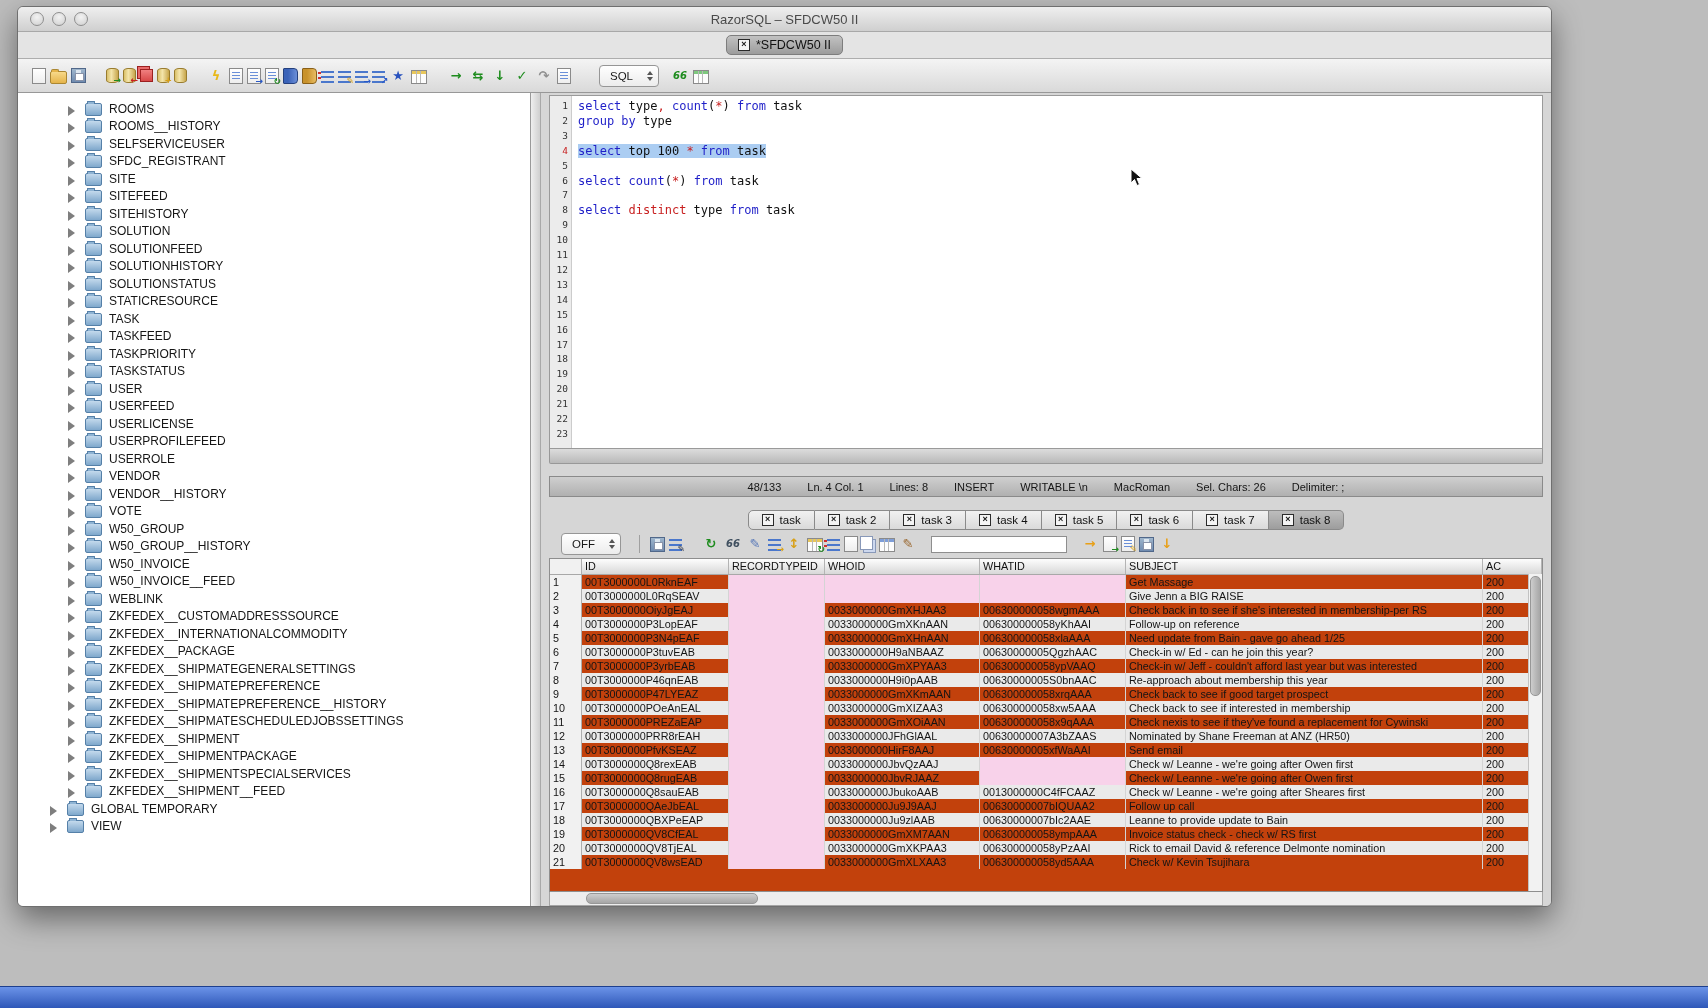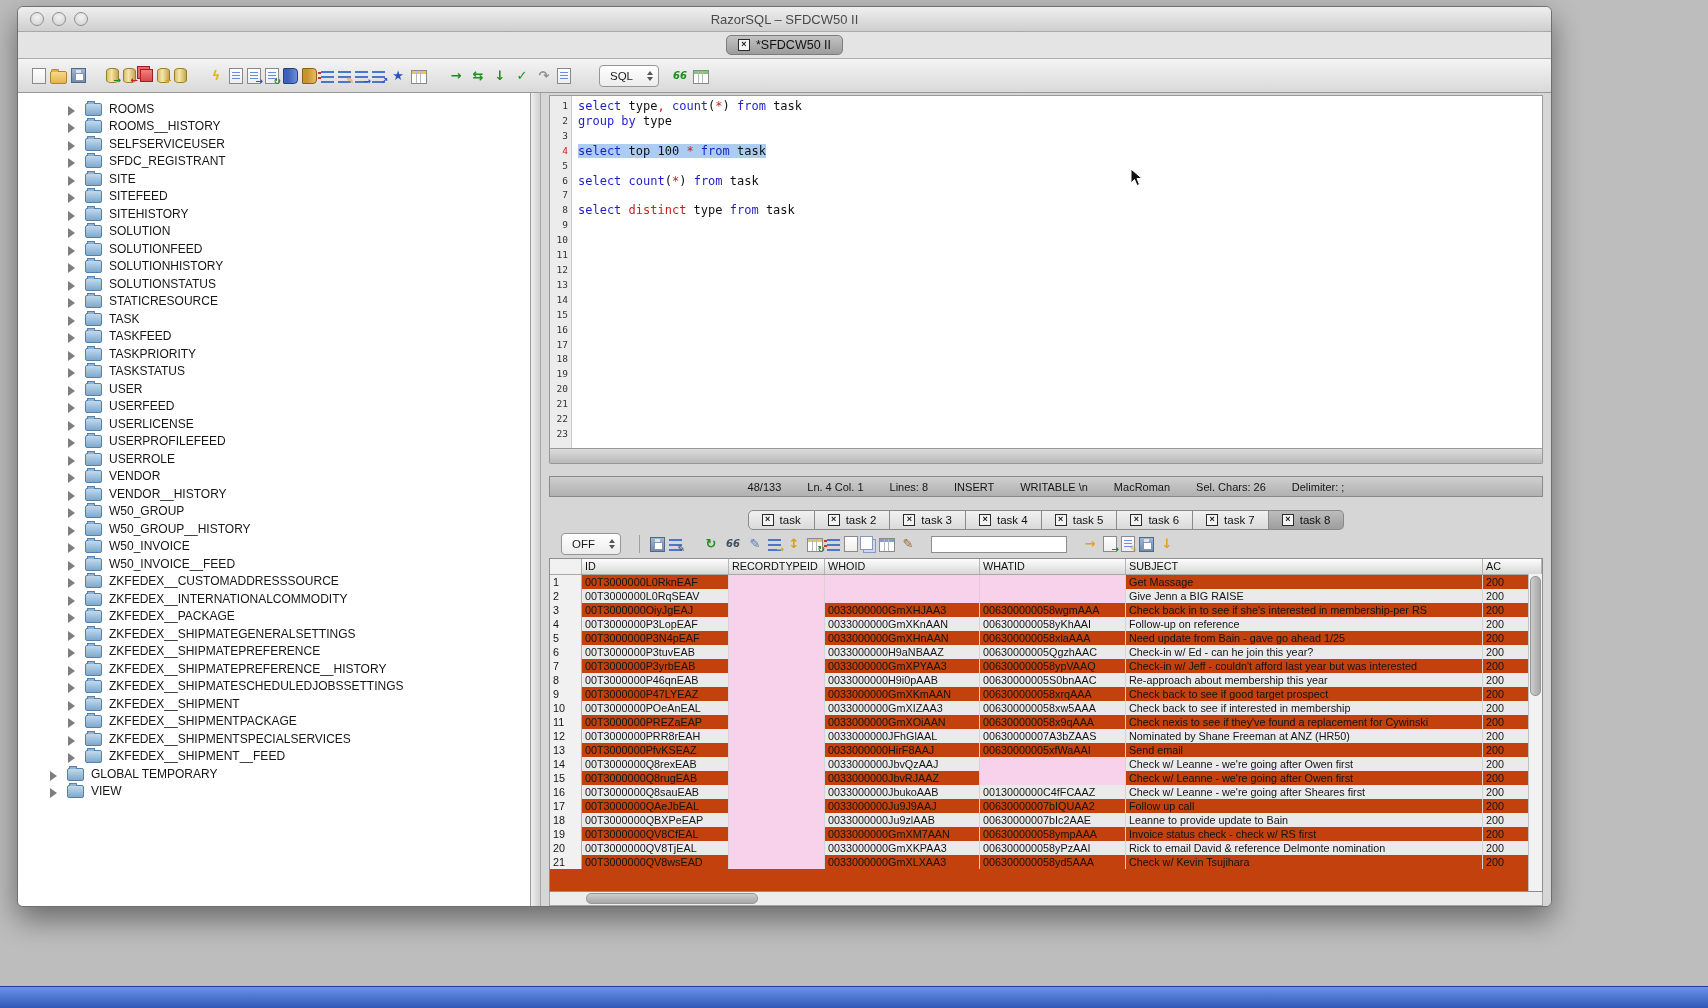--- a/index.html
+++ b/index.html
@@ -349,36 +349,46 @@
             <span class="tlabel">VENDOR</span>
           </div>
           <div class="trow lv2">
             <span class="twisty"></span>
             <span class="tfold"></span>
             <span class="tlabel">VENDOR__HISTORY</span>
           </div>
           <div class="trow lv2">
             <span class="twisty"></span>
             <span class="tfold"></span>
+            <span class="tlabel">VOTE</span>
+          </div>
+          <div class="trow lv2">
+            <span class="twisty"></span>
+            <span class="tfold"></span>
             <span class="tlabel">W50_GROUP</span>
           </div>
           <div class="trow lv2">
             <span class="twisty"></span>
             <span class="tfold"></span>
             <span class="tlabel">W50_GROUP__HISTORY</span>
           </div>
           <div class="trow lv2">
             <span class="twisty"></span>
             <span class="tfold"></span>
             <span class="tlabel">W50_INVOICE</span>
           </div>
           <div class="trow lv2">
             <span class="twisty"></span>
             <span class="tfold"></span>
             <span class="tlabel">W50_INVOICE__FEED</span>
+          </div>
+          <div class="trow lv2">
+            <span class="twisty"></span>
+            <span class="tfold"></span>
+            <span class="tlabel">WEBLINK</span>
           </div>
           <div class="trow lv2">
             <span class="twisty"></span>
             <span class="tfold"></span>
             <span class="tlabel">ZKFEDEX__CUSTOMADDRESSSOURCE</span>
           </div>
           <div class="trow lv2">
             <span class="twisty"></span>
             <span class="tfold"></span>
             <span class="tlabel">ZKFEDEX__INTERNATIONALCOMMODITY</span>

